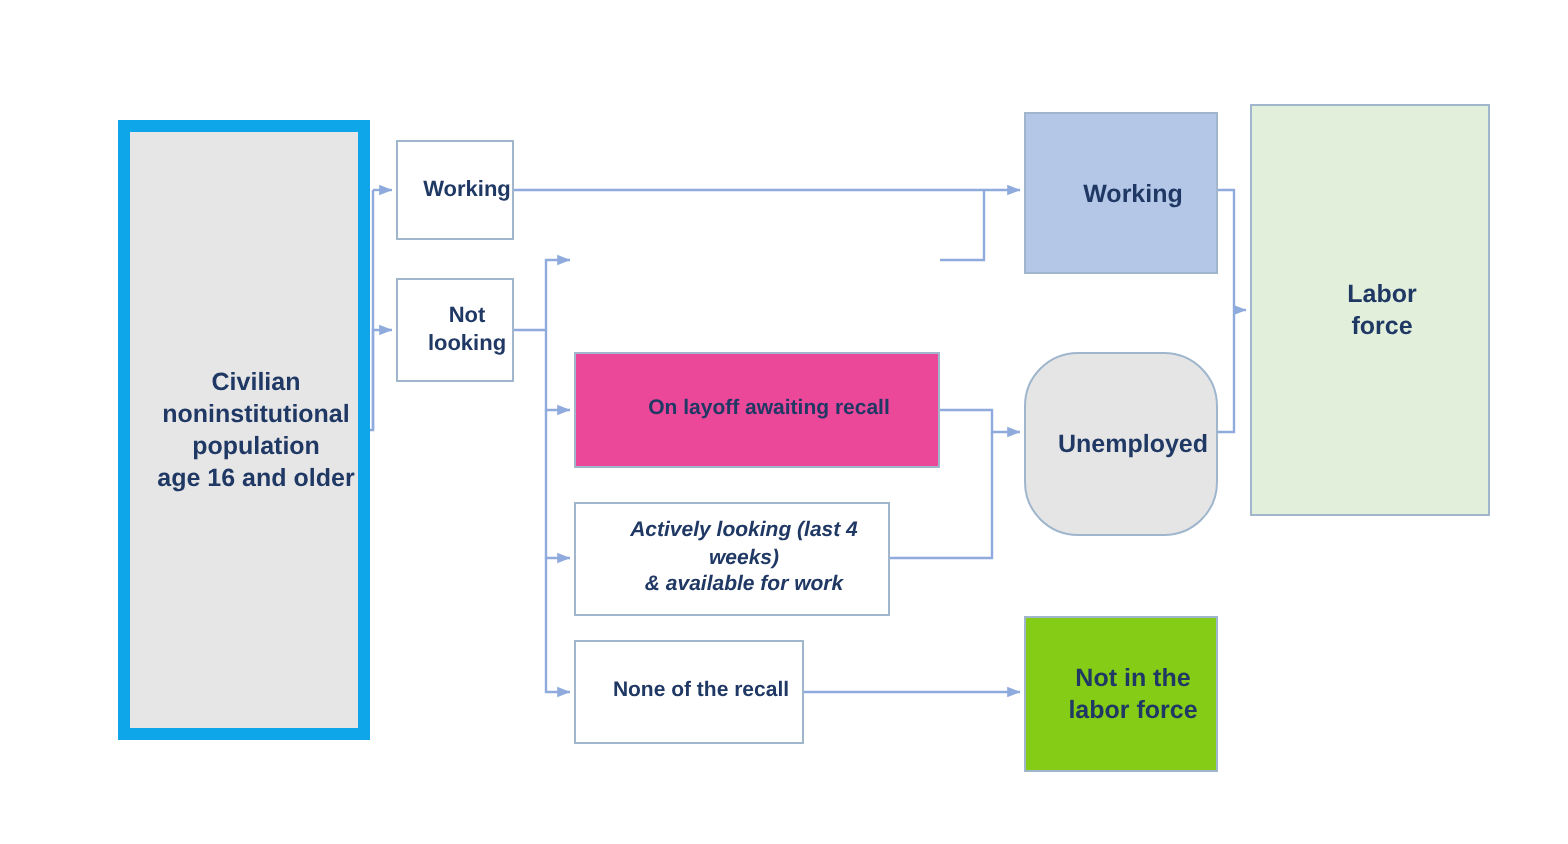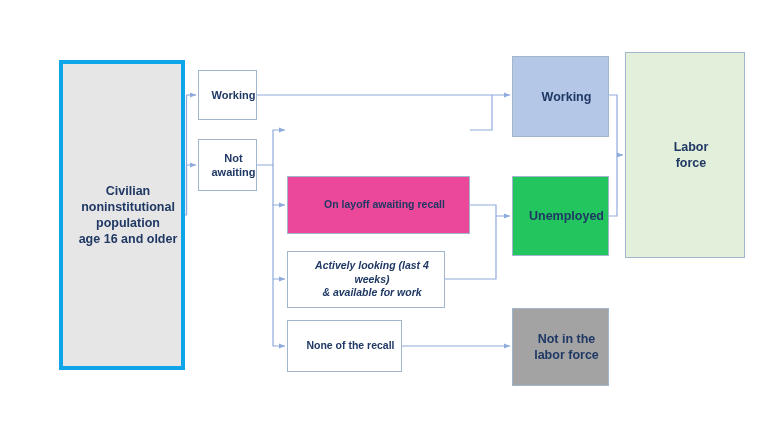--- a/index.html
+++ b/index.html
@@ -26,21 +26,21 @@
     font-weight: bold;
     line-height: 1.28;
     border: 1px solid #9fb6cd;
     white-space: pre-line;
     padding-left: 12px;
   }
   
   #node-population {
     left: 59px; top: 60px; width: 126px; height: 310px;
     background: #e7e6e6;
-    border: 4px solid #0ea5e9;
+    border: 6px solid #0ea5e9;
     font-size: 12.5px;
   }
   
   #node-working {
     left: 198px; top: 70px; width: 59px; height: 50px;
     background: #ffffff;
     font-size: 11px;
   }
   #node-not-working {
     left: 198px; top: 139px; width: 59px; height: 52px;
@@ -69,27 +69,28 @@
     background: #ffffff;
     font-size: 10.5px;
   }
   
   #node-employed {
     left: 512px; top: 56px; width: 97px; height: 81px;
     background: #b4c7e7;
     font-size: 12.5px;
   }
   #node-unemployed {
-    left: 512px; top: 176px; width: 97px; height: 80px;
-    background: #22c55e;
+    left: 512px; top: 176px; width: 97px; height: 92px;
+    background: #e5e5e5;
     font-size: 12.5px;
+    border-radius: 27px;
   }
   #node-not-in-labor-force {
     left: 512px; top: 308px; width: 97px; height: 78px;
-    background: #a3a3a3;
+    background: #84cc16;
     font-size: 12.5px;
   }
   #node-labor-force {
     left: 625px; top: 52px; width: 120px; height: 206px;
     background: #e2efda;
     font-size: 12.5px;
   }
   #connectors {
     position: absolute;
     left: 0; top: 0;
@@ -135,21 +136,21 @@
   </svg>
 
   <div class="node" id="node-population">Civilian
 noninstitutional
 population
 age 16 and older</div>
 
   <div class="node" id="node-working">Working</div>
 
   <div class="node" id="node-not-working">Not
-awaiting</div>
+looking</div>
 
 
   <div class="node" id="node-layoff">On layoff awaiting recall</div>
 
   <div class="node" id="node-actively-looking">Actively looking (last 4 weeks)
 &amp; available for work</div>
 
   <div class="node" id="node-none-above">None of the recall</div>
 
   <div class="node" id="node-employed">Working</div>

